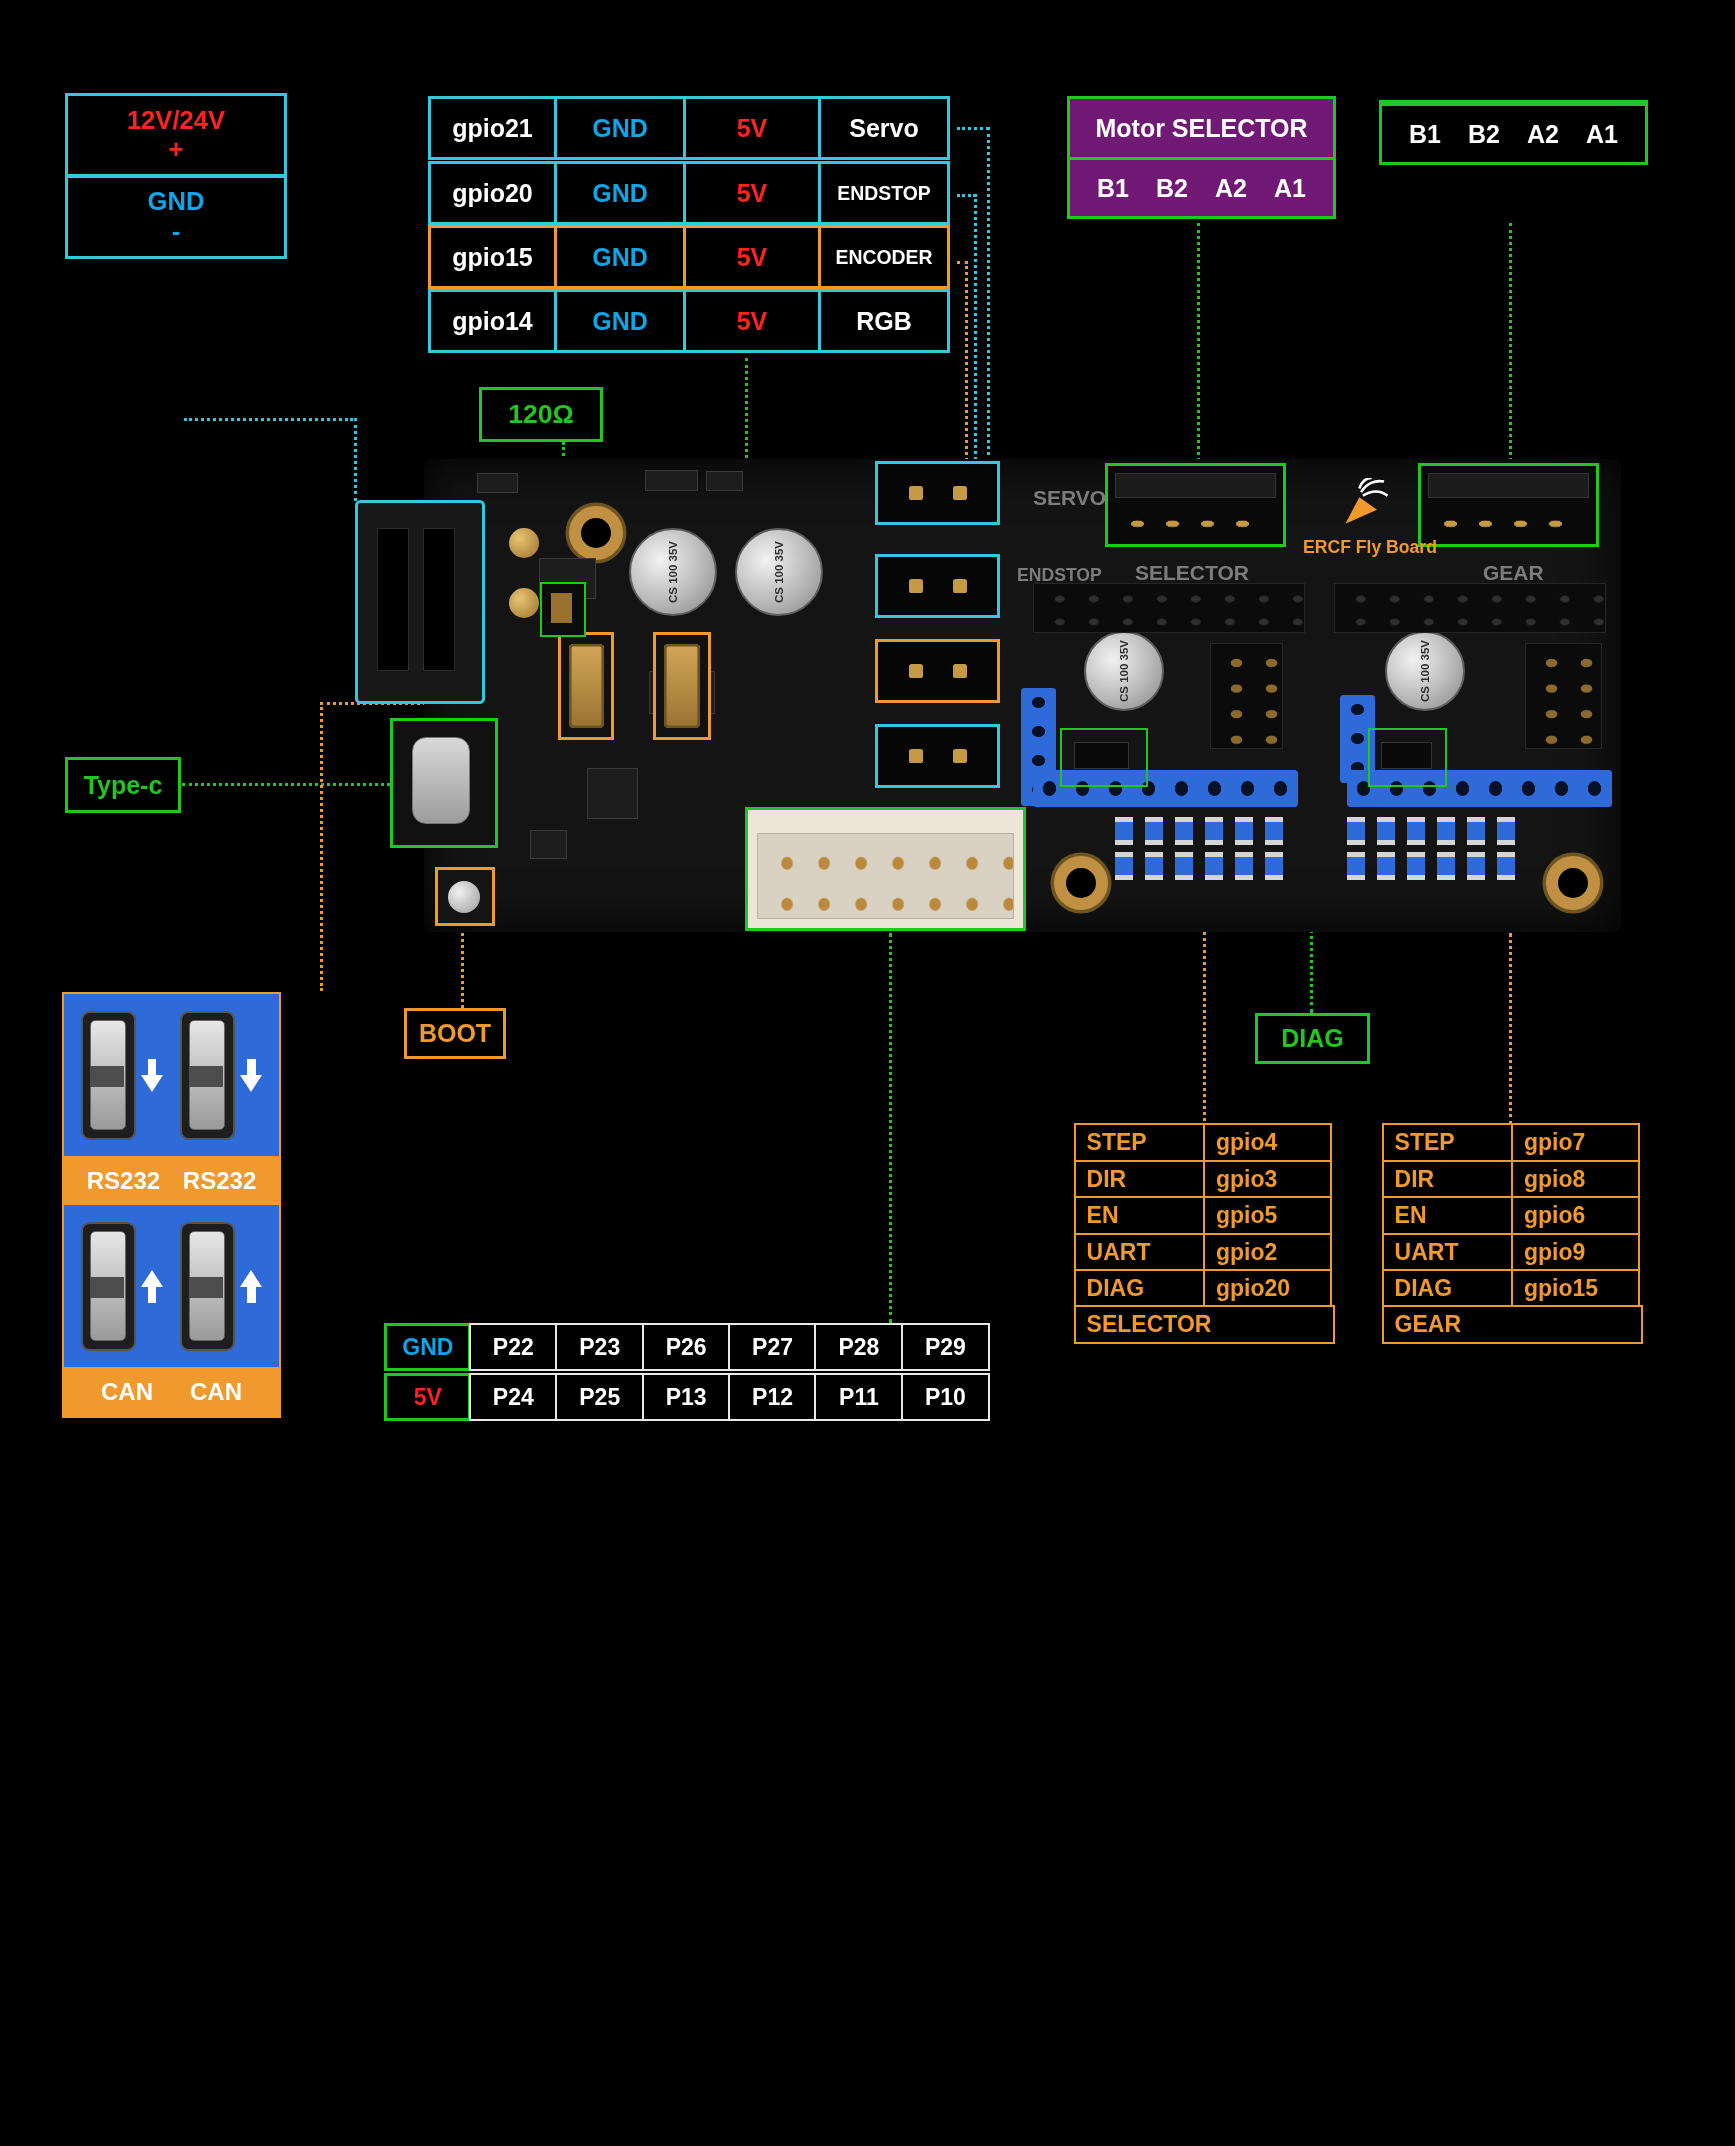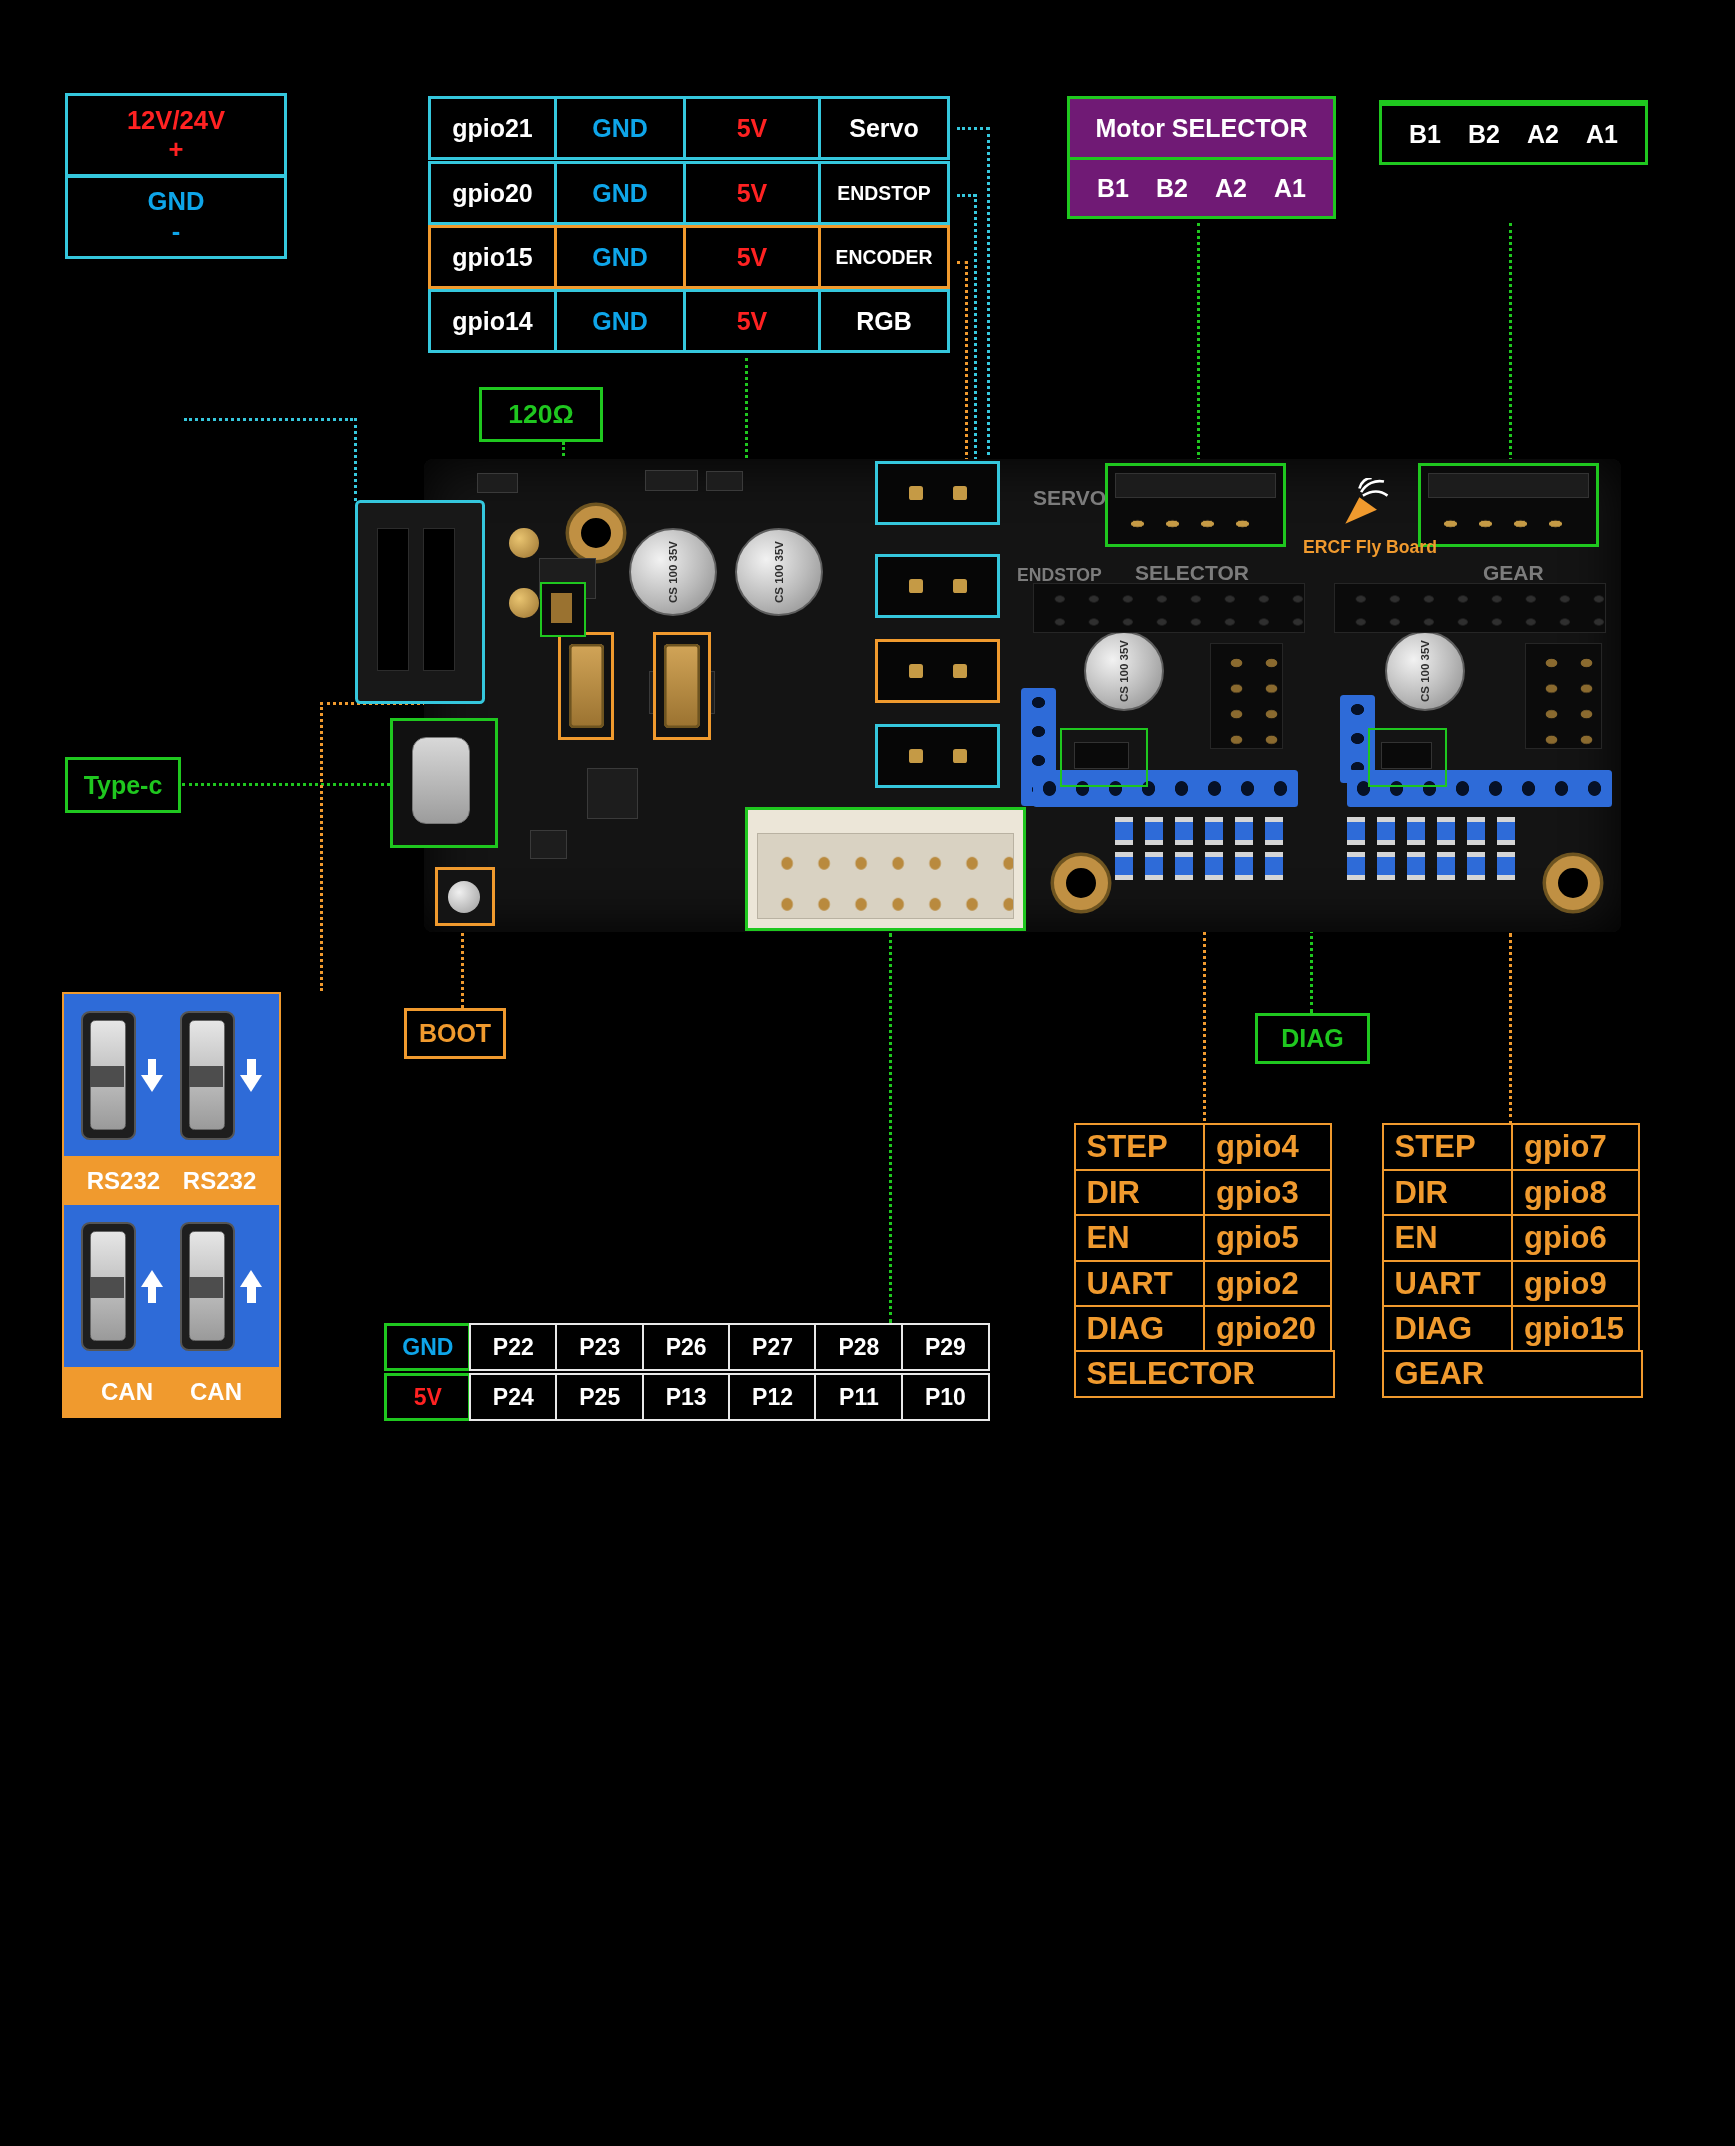--- a/index.html
+++ b/index.html
@@ -70,21 +70,21 @@
   .sw .band{position:absolute;left:7px;top:53px;width:34px;height:21px;background:#4d4d4d;}
   .arr{width:0;height:0;border-left:11.5px solid transparent;border-right:11.5px solid transparent;}
   .arr.down{border-top:17.6px solid #fff;} .arr.up{border-bottom:17.6px solid #fff;}
   .arrshaft{width:8.8px;height:16px;background:#fff;margin:0 auto;}
   
   .auxrow{position:absolute;display:flex;}
   .auxrow .cell{height:48px;font-size:23px;margin-left:-2.6px;background:#000;}
   
   .pintab{position:absolute;width:261px;}
   .pintab .prow{display:flex;margin-top:-2.6px;}
-  .pintab .cell{height:48px;font-size:31px;justify-content:flex-start;padding-left:10.6px;
+  .pintab .cell{height:39px;font-size:23px;justify-content:flex-start;padding-left:10.6px;
                 border:2.6px solid #f09a2e;color:#f09a2e;background:#000;}
   .pintab .n{width:132px;} .pintab .v{width:129px;margin-left:-2.6px;}
   .pintab .f{width:261px;}
 </style>
 </head>
 <body>
 
 <div class="canvas">
 
   <div class="dl-h c abs" style="left:184px;top:418px;width:169px"></div>

